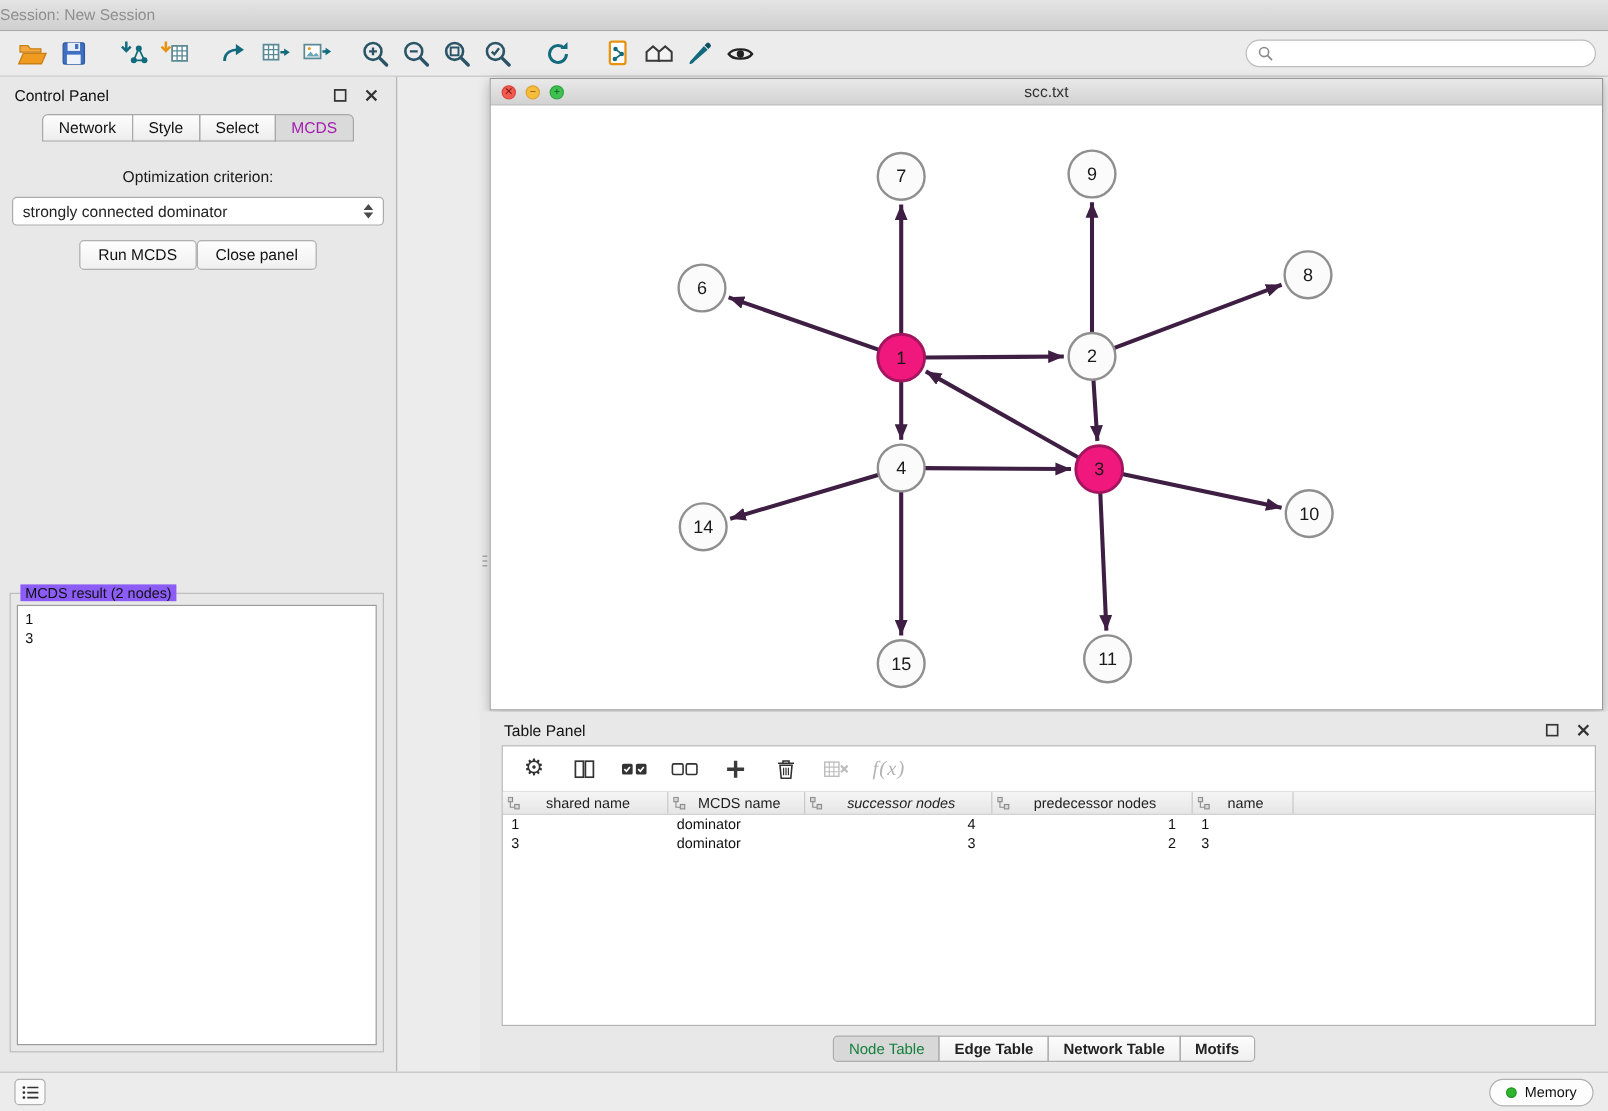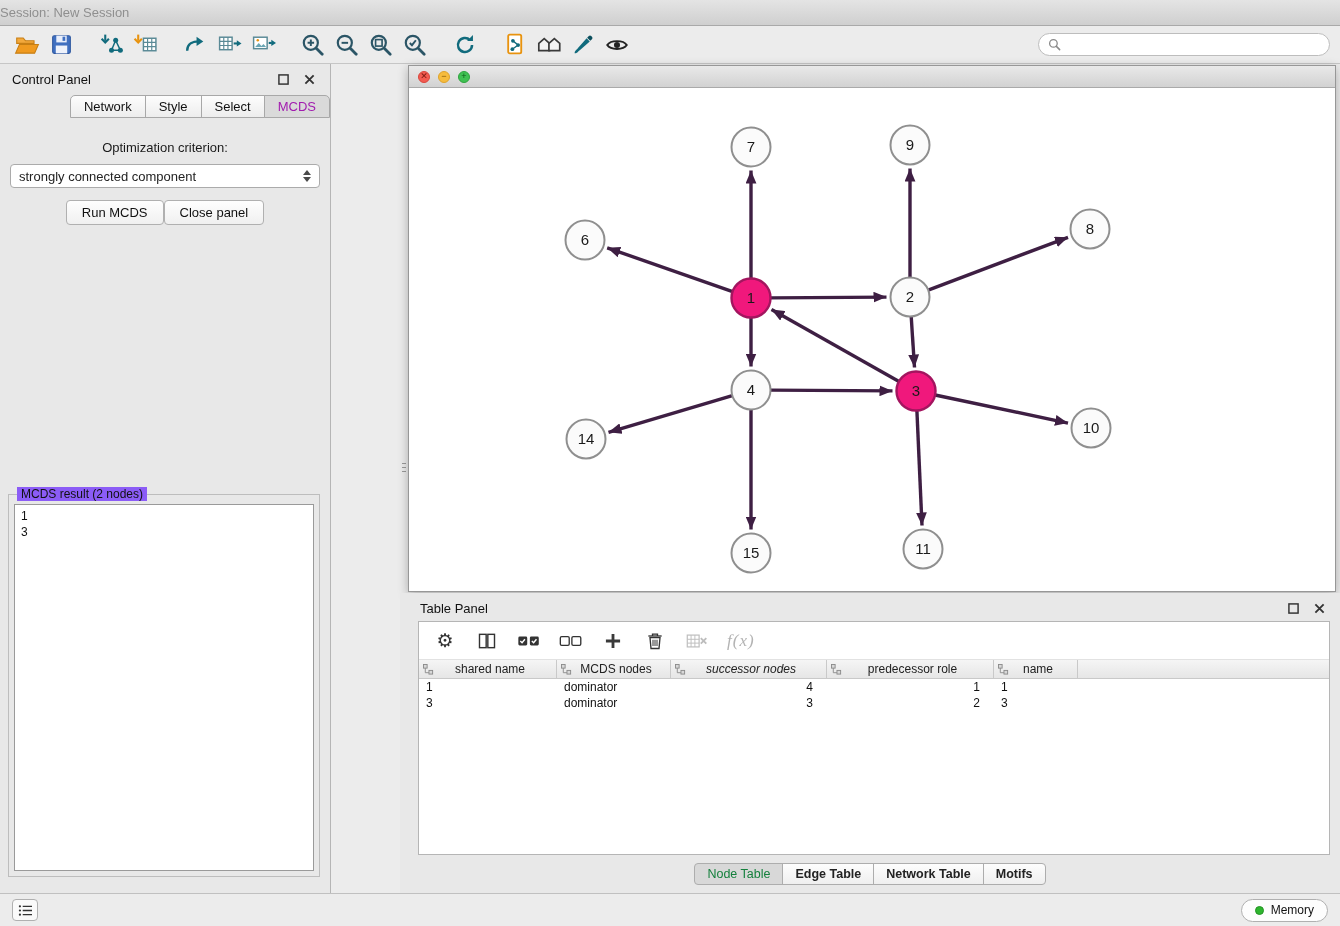--- a/index.html
+++ b/index.html
@@ -16,21 +16,21 @@
   .tbtn svg{display:block}
   .tsep{width:16px;flex:0 0 auto}
   #search-box{margin-left:auto;width:292px;height:23px;background:#fff;border:1px solid #bdbdbd;border-radius:12px;display:flex;align-items:center;padding:0 9px;gap:6px;flex:0 0 auto}
   #search-box input{border:none;outline:none;flex:1;font-size:12px;background:transparent;font-family:"Liberation Sans",sans-serif}
 
   
   #control-panel{position:absolute;left:0;top:64px;width:331px;bottom:33px;background:#e8e8e8;border-right:1px solid #b5b5b5}
   .panel-head{height:30px;display:flex;align-items:center;padding:0 12px;font-size:13px;color:#111}
   .panel-head .spacer{flex:1}
   .head-btn{width:18px;height:18px;display:flex;align-items:center;justify-content:center;margin-left:8px;cursor:default}
-  .tabbar{display:flex;justify-content:flex-end;align-items:flex-end;height:24px}
+  .tabbar{display:flex;justify-content:center;align-items:flex-end;height:24px}
   .cp-tab{border:1px solid #a8a8a8;background:linear-gradient(#fdfdfd,#ededed);padding:3px 13px;font-size:13px;color:#111;margin-left:-1px}
   .cp-tab:first-child{border-top-left-radius:5px;border-bottom-left-radius:0;margin-left:0}
   .cp-tab:last-child{border-top-right-radius:5px}
   .cp-tab.active{background:#dadada;color:#a21caf}
   .crit-label{text-align:center;margin-top:22px;font-size:13px;color:#1a1a1a}
   .select{width:310px;height:24px;margin:9px auto 0;background:#fff;border:1px solid #ababab;border-radius:4px;display:flex;align-items:center;padding:0 8px;font-size:13px}
   .stepper{margin-left:auto;display:flex;flex-direction:column;gap:2px;align-items:center;padding-left:6px}
   .stepper .up{width:0;height:0;border-left:4px solid transparent;border-right:4px solid transparent;border-bottom:5px solid #4a4a4a}
   .stepper .dn{width:0;height:0;border-left:4px solid transparent;border-right:4px solid transparent;border-top:5px solid #4a4a4a}
   .btnrow{display:flex;justify-content:center;margin-top:12px}
@@ -242,21 +242,21 @@
     </div>
     <div class="tabbar" id="cp-tabs">
         <div class="cp-tab">Network</div>
         <div class="cp-tab">Style</div>
         <div class="cp-tab">Select</div>
         <div class="cp-tab active">MCDS</div>
       </div>
     <div class="cp-content">
       <div class="crit-label">Optimization criterion:</div>
       <div class="select">
-        <span>strongly connected component</span>
+        <span>strongly connected dominator</span>
         <span class="stepper">
             <i class="up"></i>
             <i class="dn"></i>
           </span>
       </div>
       <div class="btnrow">
         <button class="btn">Run MCDS</button>
         <button class="btn">Close panel</button>
       </div>
     </div>
@@ -270,20 +270,21 @@
   </div>
 
   <div id="splitter-grip">
       <i></i>
       <i></i>
       <i></i>
     </div>
 
   <div id="network-window">
     <div class="win-titlebar">
+      <span class="win-title">scc.txt</span>
       <span class="traffic">
         <span class="light red">✕</span>
         <span class="light yellow">−</span>
         <span class="light green">+</span>
       </span>
     </div>
     <div id="net-canvas">
       <svg id="net-svg" width="926" height="503" viewBox="0 0 926 503">
         <defs>
           <marker id="arrow" viewBox="0 0 12 10" refX="12" refY="5" markerWidth="13" markerHeight="11" orient="auto" markerUnits="userSpaceOnUse">
@@ -431,37 +432,37 @@
               <rect x="6.5" y="7" width="4" height="4" fill="#d8d8d8" stroke="#8a8a8a"></rect>
             </svg>
             <span class="th-label">shared name</span>
           </div>
           <div class="th" style="width: 114px;">
             <svg width="11" height="11" viewBox="0 0 12 12">
               <rect x="0.5" y="0.5" width="4" height="4" fill="#d8d8d8" stroke="#8a8a8a"></rect>
               <path d="M2.5 4.5v5h4" fill="none" stroke="#8a8a8a"></path>
               <rect x="6.5" y="7" width="4" height="4" fill="#d8d8d8" stroke="#8a8a8a"></rect>
             </svg>
-            <span class="th-label">MCDS nodes</span>
+            <span class="th-label">MCDS name</span>
           </div>
           <div class="th" style="width: 156px; font-style: italic;">
             <svg width="11" height="11" viewBox="0 0 12 12">
               <rect x="0.5" y="0.5" width="4" height="4" fill="#d8d8d8" stroke="#8a8a8a"></rect>
               <path d="M2.5 4.5v5h4" fill="none" stroke="#8a8a8a"></path>
               <rect x="6.5" y="7" width="4" height="4" fill="#d8d8d8" stroke="#8a8a8a"></rect>
             </svg>
             <span class="th-label">successor nodes</span>
           </div>
           <div class="th" style="width: 167px;">
             <svg width="11" height="11" viewBox="0 0 12 12">
               <rect x="0.5" y="0.5" width="4" height="4" fill="#d8d8d8" stroke="#8a8a8a"></rect>
               <path d="M2.5 4.5v5h4" fill="none" stroke="#8a8a8a"></path>
               <rect x="6.5" y="7" width="4" height="4" fill="#d8d8d8" stroke="#8a8a8a"></rect>
             </svg>
-            <span class="th-label">predecessor role</span>
+            <span class="th-label">predecessor nodes</span>
           </div>
           <div class="th" style="width: 84px;">
             <svg width="11" height="11" viewBox="0 0 12 12">
               <rect x="0.5" y="0.5" width="4" height="4" fill="#d8d8d8" stroke="#8a8a8a"></rect>
               <path d="M2.5 4.5v5h4" fill="none" stroke="#8a8a8a"></path>
               <rect x="6.5" y="7" width="4" height="4" fill="#d8d8d8" stroke="#8a8a8a"></rect>
             </svg>
             <span class="th-label">name</span>
           </div>
           <div class="th-fill"></div>

